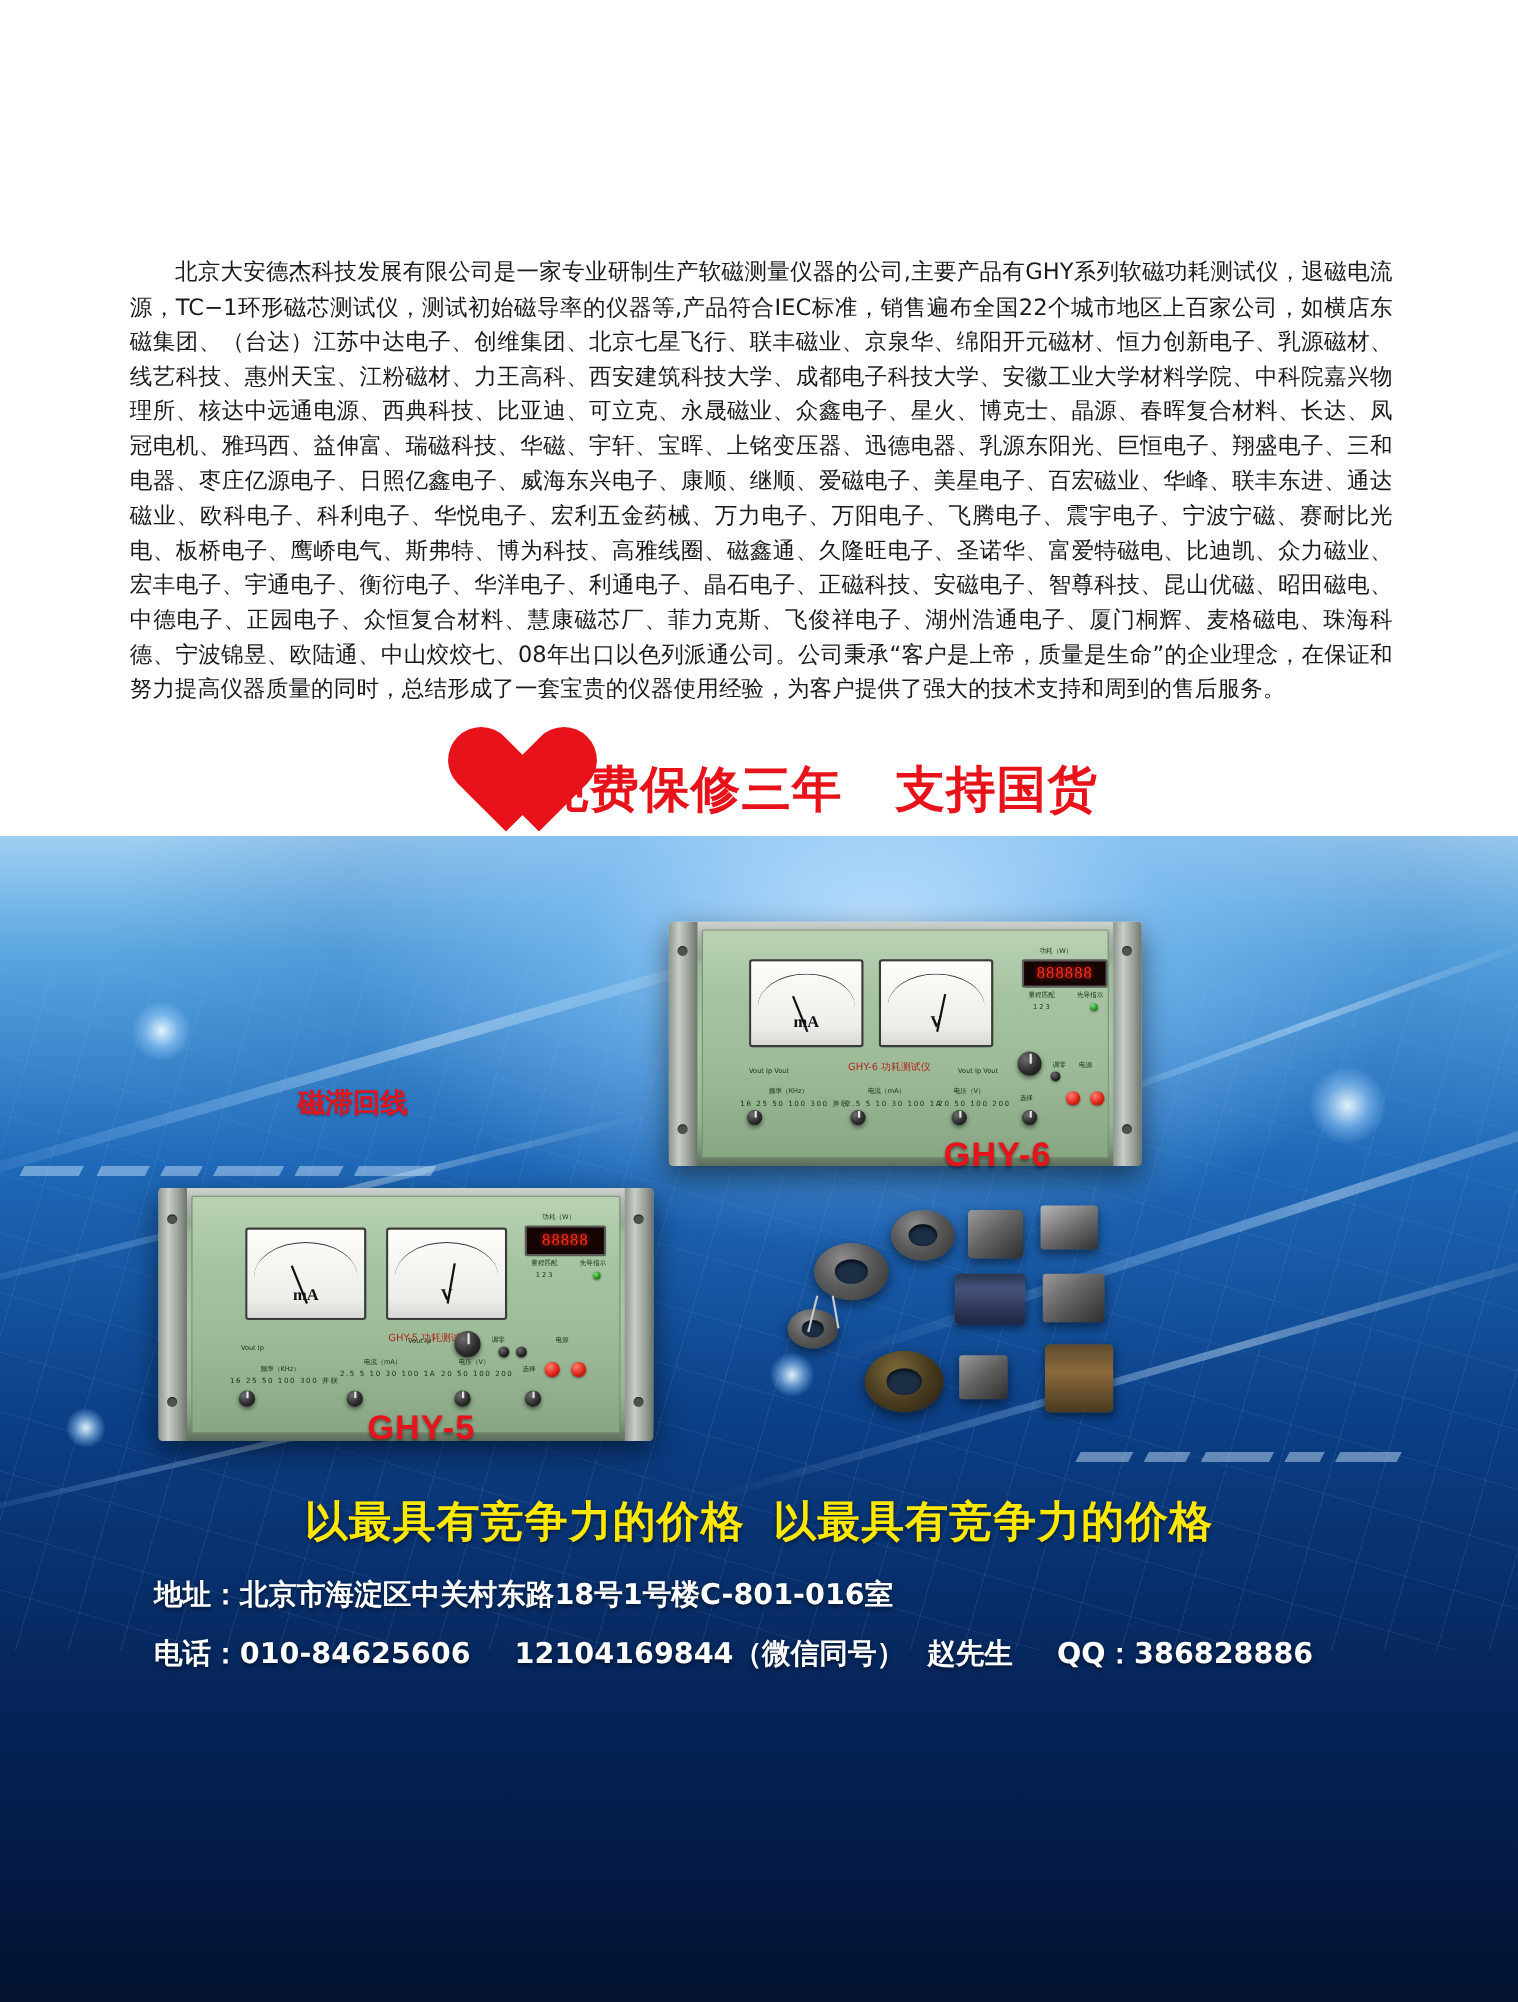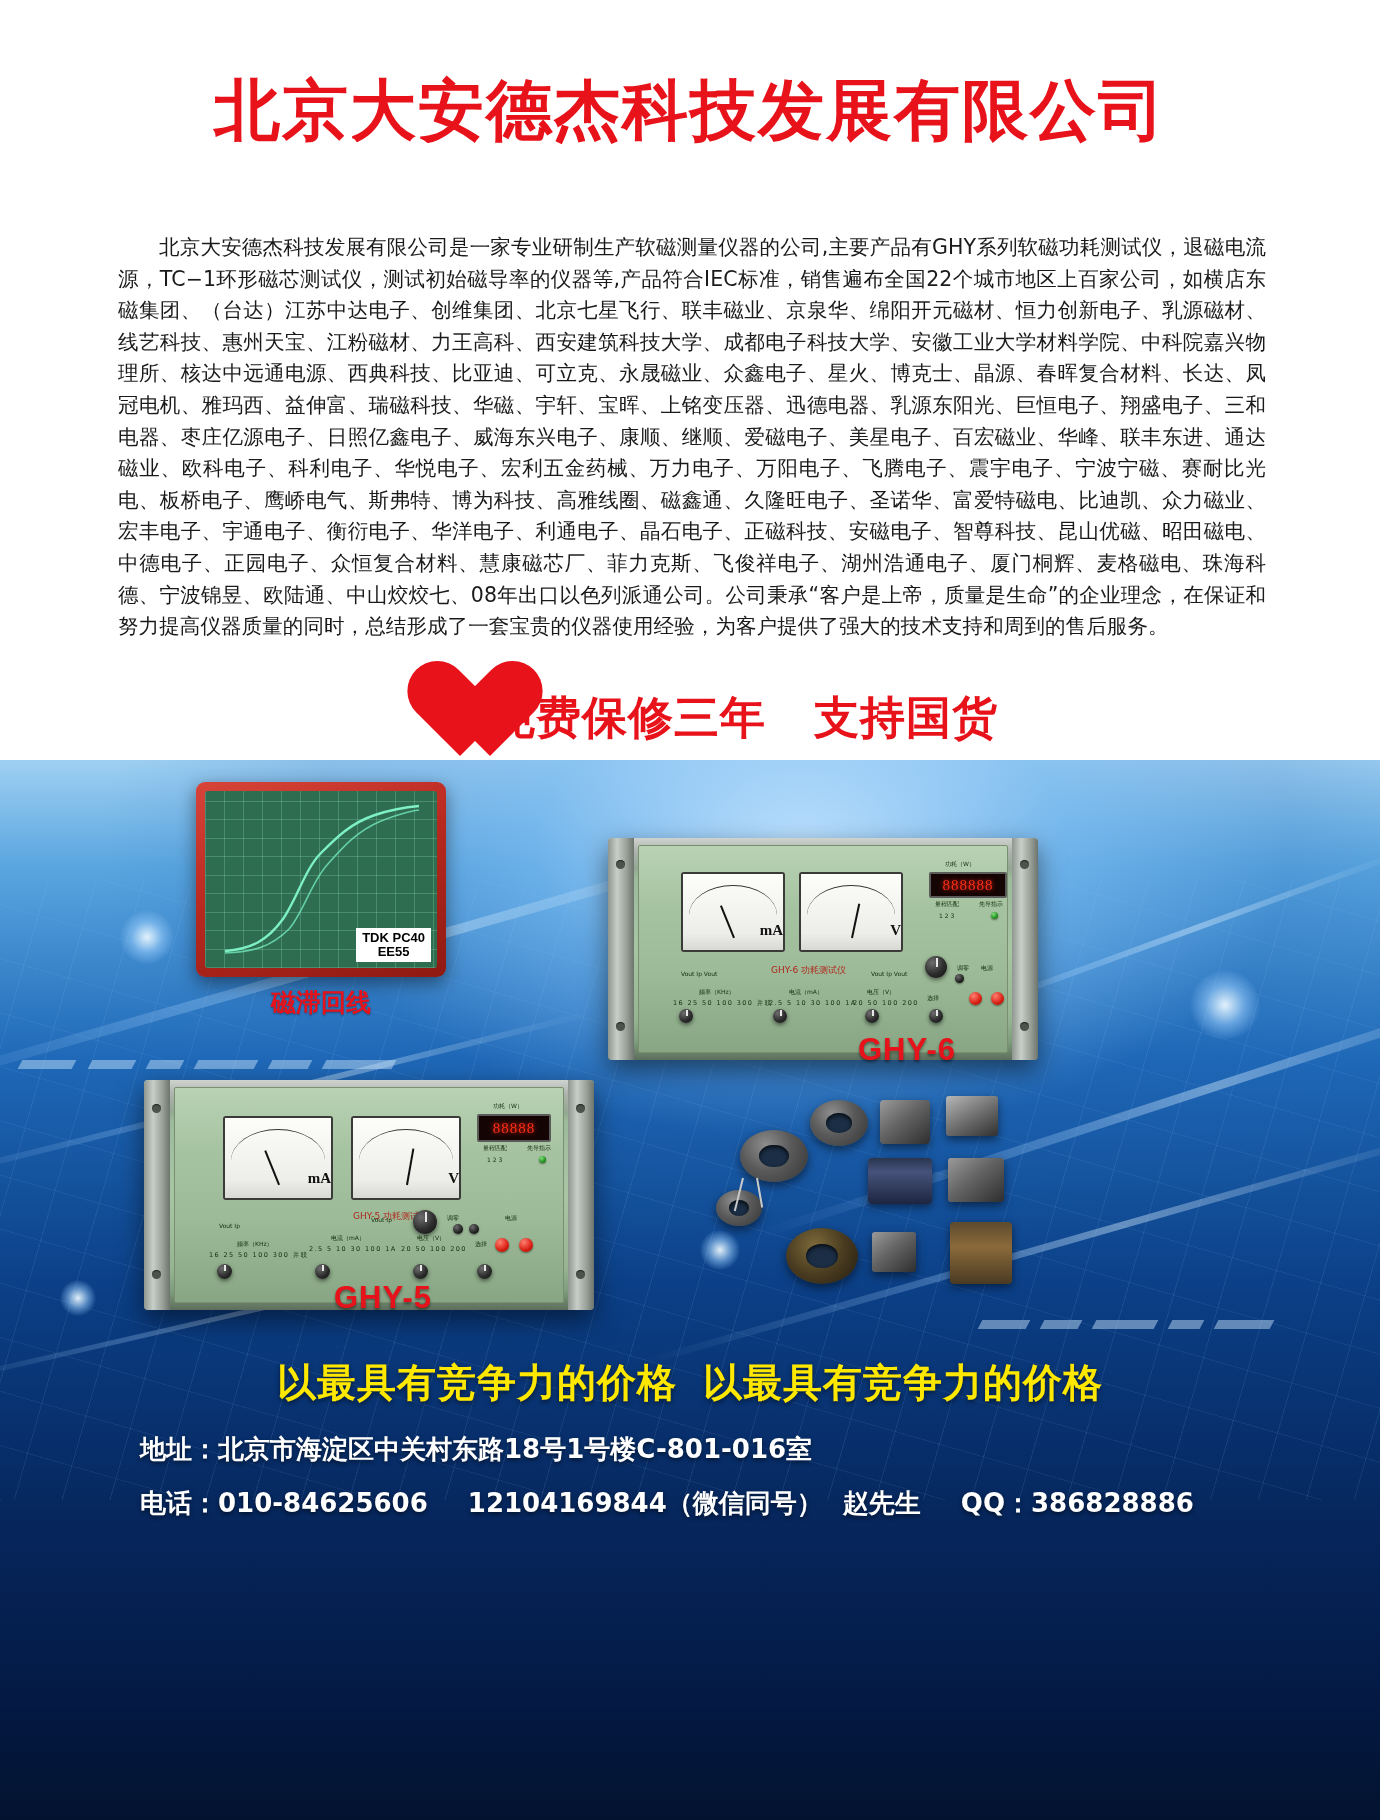--- a/index.html
+++ b/index.html
@@ -254,21 +254,21 @@
     background: linear-gradient(180deg, #fdfdfa 0%, #ededea 78%, #d8d8d4 100%);
   }
   .meter .ticks {
     position: absolute; left: 6%; right: 6%; top: 14%; height: 46%;
     border-top: 1.5px solid #333;
     border-radius: 60% 60% 0 0 / 100% 100% 0 0;
   }
   .meter .unit {
     position: absolute;
     left: 0; right: 0; bottom: 14%;
-    text-align: right;
+    text-align: center;
     font-size: 15px;
     font-weight: bold;
     color: #111;
     font-family: "Liberation Serif", serif;
   }
   .meter .needle {
     position: absolute;
     left: 50%; bottom: 16%;
     width: 2px; height: 46%;
     background: #111;
@@ -412,21 +412,20 @@
   .c3 { top: 780px; }
   .contact .sp-sm { display: inline-block; width: 20px; }
   .contact .sp-md { display: inline-block; width: 40px; }
   .contact .right-part { float: right; }
 </style>
 </head>
 <body>
 
 <div class="top-section">
 
-  <div class="company-name-cn">北京大安德杰科技发展有限公司</div>
 
   <div class="intro-paragraph">北京大安德杰科技发展有限公司是一家专业研制生产软磁测量仪器的公司,主要产品有GHY系列软磁功耗测试仪，退磁电流源，TC−1环形磁芯测试仪，测试初始磁导率的仪器等,产品符合IEC标准，销售遍布全国22个城市地区上百家公司，如横店东磁集团、（台达）江苏中达电子、创维集团、北京七星飞行、联丰磁业、京泉华、绵阳开元磁材、恒力创新电子、乳源磁材、线艺科技、惠州天宝、江粉磁材、力王高科、西安建筑科技大学、成都电子科技大学、安徽工业大学材料学院、中科院嘉兴物理所、核达中远通电源、西典科技、比亚迪、可立克、永晟磁业、众鑫电子、星火、博克士、晶源、春晖复合材料、长达、凤冠电机、雅玛西、益伸富、瑞磁科技、华磁、宇轩、宝晖、上铭变压器、迅德电器、乳源东阳光、巨恒电子、翔盛电子、三和电器、枣庄亿源电子、日照亿鑫电子、威海东兴电子、康顺、继顺、爱磁电子、美星电子、百宏磁业、华峰、联丰东进、通达磁业、欧科电子、科利电子、华悦电子、宏利五金药械、万力电子、万阳电子、飞腾电子、震宇电子、宁波宁磁、赛耐比光电、板桥电子、鹰峤电气、斯弗特、博为科技、高雅线圈、磁鑫通、久隆旺电子、圣诺华、富爱特磁电、比迪凯、众力磁业、宏丰电子、宇通电子、衡衍电子、华洋电子、利通电子、晶石电子、正磁科技、安磁电子、智尊科技、昆山优磁、昭田磁电、中德电子、正园电子、众恒复合材料、慧康磁芯厂、菲力克斯、飞俊祥电子、湖州浩通电子、厦门桐辉、麦格磁电、珠海科德、宁波锦昱、欧陆通、中山烄烄七、08年出口以色列派通公司。公司秉承“客户是上帝，质量是生命”的企业理念，在保证和努力提高仪器质量的同时，总结形成了一套宝贵的仪器使用经验，为客户提供了强大的技术支持和周到的售后服务。</div>
 
   <div class="heart-wrap">
     <div class="heart"></div>
   </div>
 
   <div class="slogan-red">
     <span>免费保修三年</span><span class="gap"></span><span>支持国货</span>
   </div>
@@ -456,32 +455,20 @@
       <span style="left:114px; width:62px;"></span>
       <span style="left:190px; width:32px;"></span>
       <span style="left:236px; width:56px;"></span>
   </div>
 
   <div class="glow-dot" style="left:120px; top:150px; width:54px; height:54px;"></div>
   <div class="glow-dot" style="left:1190px; top:210px; width:70px; height:70px;"></div>
   <div class="glow-dot" style="left:700px; top:470px; width:40px; height:40px;"></div>
   <div class="glow-dot" style="left:60px; top:520px; width:36px; height:36px;"></div>
 
-  <div class="scope">
-    <div class="scope-screen">
-      <svg class="scope-curve" width="232" height="177" viewBox="0 0 232 177">
-        <path d="M20,160 C46,158 62,150 78,128 C92,108 100,78 116,62 C132,46 146,32 170,24 C188,18 202,16 214,15" fill="none" stroke="#7df0c4" stroke-width="2.4"></path>
-        <path d="M20,162 C48,161 66,156 84,138 C98,122 106,92 122,74 C138,56 152,40 176,30 C194,23 204,20 214,19" fill="none" stroke="#6fe0b4" stroke-width="1.6" opacity="0.85"></path>
-      </svg>
-      <div class="scope-label">
-        <div>TDK  PC40</div>
-        <div>EE55</div>
-      </div>
-    </div>
-  </div>
   <div class="caption-hyst">磁滞回线</div>
 
   <div class="instrument" style="left:608px; top:78px; width:430px; height:222px;">
     <div class="rack-ear left">
       <div class="hole" style="top:22px;"></div>
         <div class="hole" style="top:184px;"></div>
     </div>
     <div class="rack-ear right">
       <div class="hole" style="top:22px;"></div>
         <div class="hole" style="top:184px;"></div>

